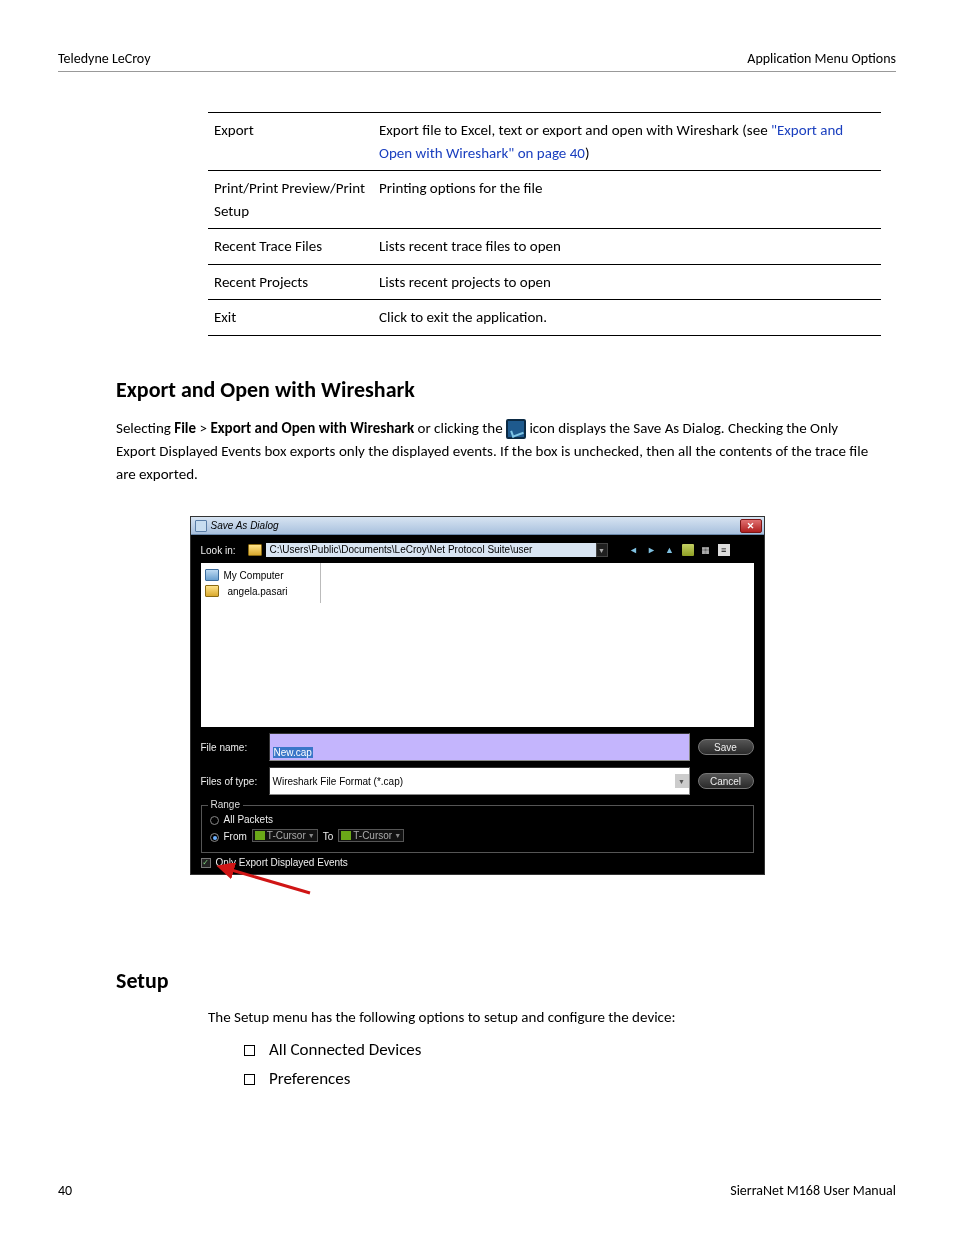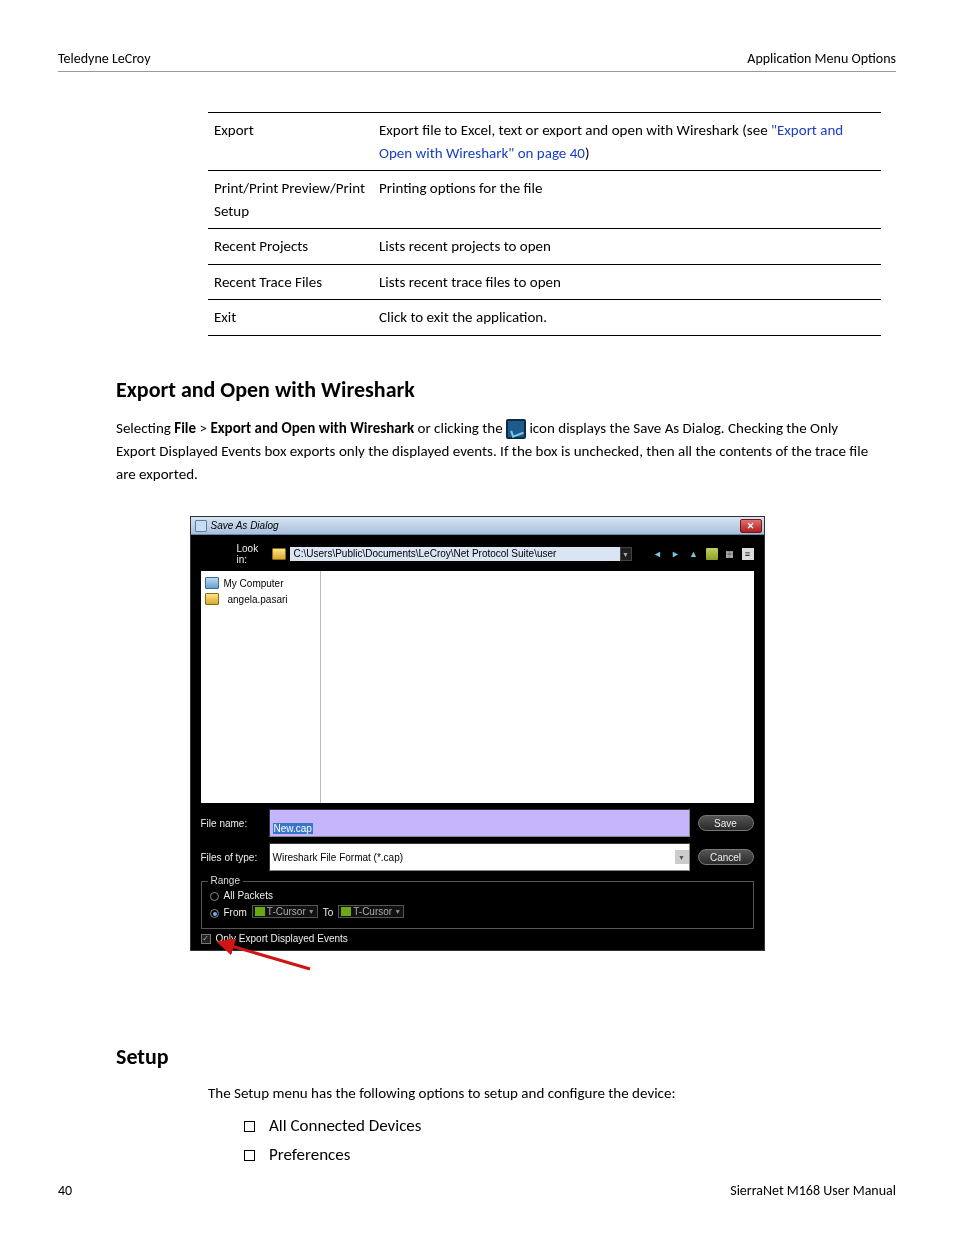--- a/index.html
+++ b/index.html
@@ -96,21 +96,21 @@
     width: 22px; height: 14px;
     background: linear-gradient(#e07070,#b02020);
     border: 1px solid #7a1515;
     border-radius: 2px;
     color: #fff;
     display: flex; align-items: center; justify-content: center;
     font-size: 9px; font-weight: bold;
   }
   .dlg-body { background: #000; padding: 8px 10px 6px 10px; }
   .lookin-row { display: flex; align-items: center; gap: 12px; margin-bottom: 6px; }
-  .lookin-label { color: #eee; margin-left: 36px; }
+  .lookin-label { color: #eee; }
   .lookin-bar {
     flex: 0 0 auto;
     display: flex; align-items: center; gap: 0;
   }
   .folder-icon {
     width: 14px; height: 12px;
     background: linear-gradient(#ffe38a,#d9a92e);
     border: 1px solid #8a6a12;
     border-radius: 1px;
     margin-right: 4px;
@@ -130,24 +130,25 @@
     display: flex; align-items: center; justify-content: center;
     color: #aaa; font-size: 7px;
   }
   .nav-icons { display: flex; gap: 6px; margin-left: 8px; align-items: center; }
   .nav-icons span { width: 12px; height: 12px; display: flex; align-items: center; justify-content: center; font-size: 9px; }
   .ico-back, .ico-fwd, .ico-up { color: #7fc0e0; }
   .ico-new { background: linear-gradient(#c3cf63,#8fa024); border-radius: 1px; }
   .ico-grid { color: #ddd; }
   .ico-list { background: #ddd; color: #000; width: 11px; height: 11px; }
   .file-area {
-    height: 232px;
+    height: 164px;
     background: #fff;
     display: flex;
     color: #000;
+    flex-direction: column;
   }
   .sidebar {
     width: 120px;
     border-right: 1px solid #bbb;
     padding: 4px;
   }
   .sidebar-item { display: flex; align-items: center; gap: 5px; padding: 2px 0; }
   .comp-icon {
     width: 14px; height: 12px;
     background: linear-gradient(#bcd9f2,#6aa0d0);
@@ -253,26 +254,26 @@
       <td>Export</td>
       <td>
         <span>Export file to Excel, text or export and open with Wireshark (see </span><span class="link-text">"Export and Open with Wireshark" on page 40</span><span>)</span>
       </td>
     </tr>
     <tr>
       <td>Print/Print Preview/Print Setup</td>
       <td>Printing options for the file</td>
     </tr>
     <tr>
+      <td>Recent Trace Files</td>
+      <td>Lists recent trace files to open</td>
+    </tr>
+    <tr>
       <td>Recent Projects</td>
       <td>Lists recent projects to open</td>
-    </tr>
-    <tr>
-      <td>Recent Trace Files</td>
-      <td>Lists recent trace files to open</td>
     </tr>
     <tr>
       <td>Exit</td>
       <td>Click to exit the application.</td>
     </tr>
   </tbody>
     </table>
 
 </div>
 

